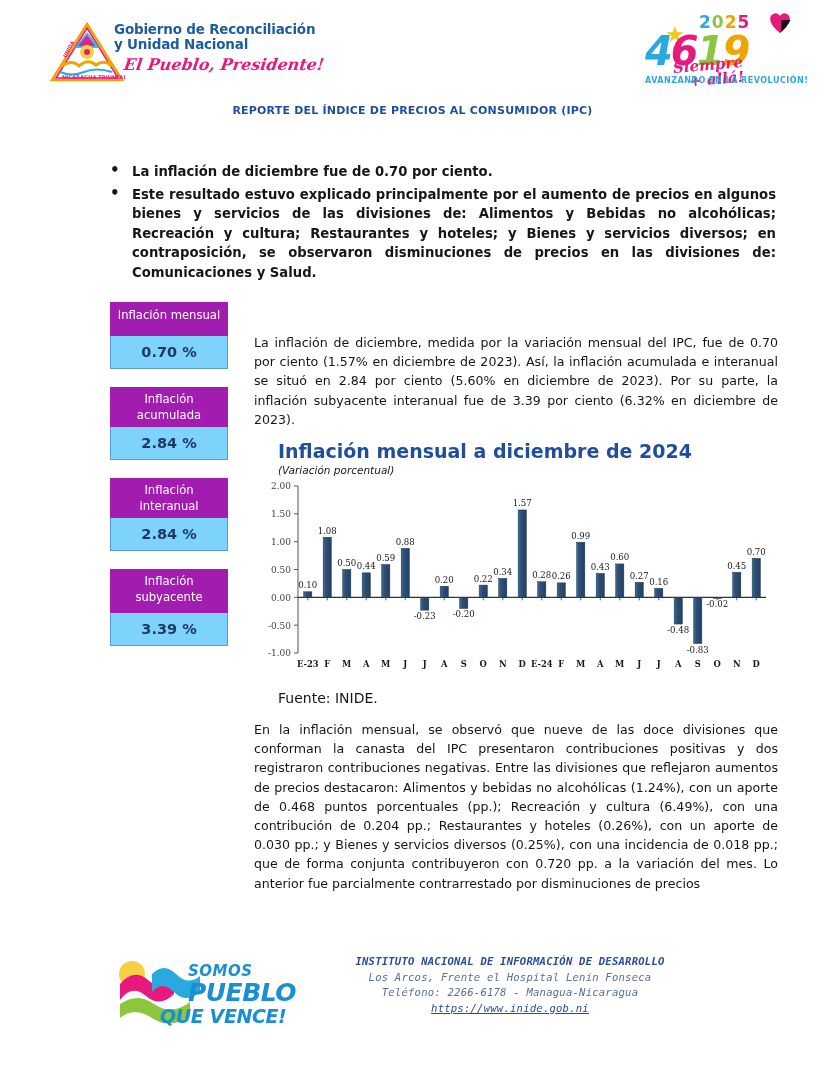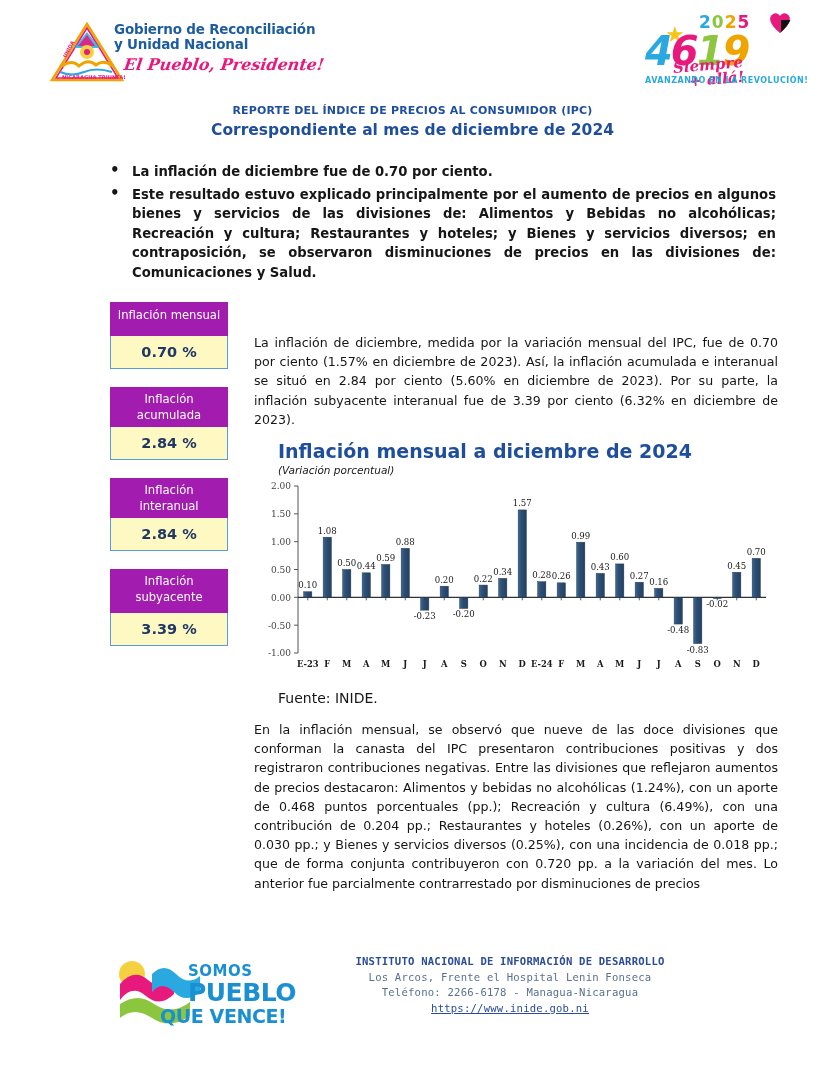--- a/index.html
+++ b/index.html
@@ -160,21 +160,21 @@
     font-family: "DejaVu Sans", sans-serif;
     font-size: 11.6px;
     line-height: 16px;
     text-align: center;
     white-space: pre-line;
   }
   .kpi-head.two { height: 40px; padding-top: 4px; }
   .kpi-val {
     border: 1px solid #5b9bd5;
     border-top: none;
-    background: #fef9c3;
+    background: #7dd3fc;
     height: 32px;
     display: flex; align-items: center; justify-content: center;
     font-family: "DejaVu Sans", sans-serif;
     font-weight: bold;
     font-size: 14.5px;
     color: #1f3864;
   }
 
   
   .para {
@@ -213,21 +213,21 @@
   }
   .chart-source {
     position: absolute; left: 24px; top: 250px;
     font-family: "DejaVu Sans", sans-serif;
     font-size: 14px; color: #161616;
   }
 
   
   .footer {
     position: absolute; left: 0; top: 946px;
-    width: 825px; height: 110px;
+    width: 825px; height: 110px; font-style: italic;
   }
   .somos-logo {
     position: absolute; left: 114px; top: 8px;
     width: 166px; height: 78px;
   }
   .somos-txt {
     position: absolute; left: 74px; top: 10px;
     font-family: "DejaVu Sans", sans-serif;
     font-weight: bold; color: #1a8fd1;
     line-height: 1.0;
@@ -283,21 +283,20 @@
     <div class="anniv-star">★</div>
     <div class="anniv-nums"><span class="n1">4</span><span class="n2">6</span><span class="n3">1</span><span class="n4">9</span></div>
     <div class="anniv-script">Siempre</div>
     <div class="anniv-script" style="left:52px;top:62px;color:#e8197d;">+ allá!</div>
     <div class="anniv-arc">AVANZANDO EN LA REVOLUCIÓN!</div>
   </div>
 </div>
 
 <div class="doc-title">
   <div class="t1">REPORTE DEL ÍNDICE DE PRECIOS AL CONSUMIDOR (IPC)</div>
-  <div class="t2">Correspondiente al mes de diciembre de 2024</div>
 </div>
 
 <div class="bullets">
   <div class="bullet single">La inflación de diciembre fue de 0.70 por ciento.</div>
   <div class="bullet">Este resultado estuvo explicado principalmente por el aumento de precios en algunos bienes y servicios de las divisiones de: Alimentos y Bebidas no alcohólicas; Recreación y cultura; Restaurantes y hoteles; y Bienes y servicios diversos; en contraposición, se observaron disminuciones de precios en las divisiones de: Comunicaciones y Salud.</div>
 </div>
 
 <div class="boxcol">
   <div class="kpi">
     <div class="kpi-head">

